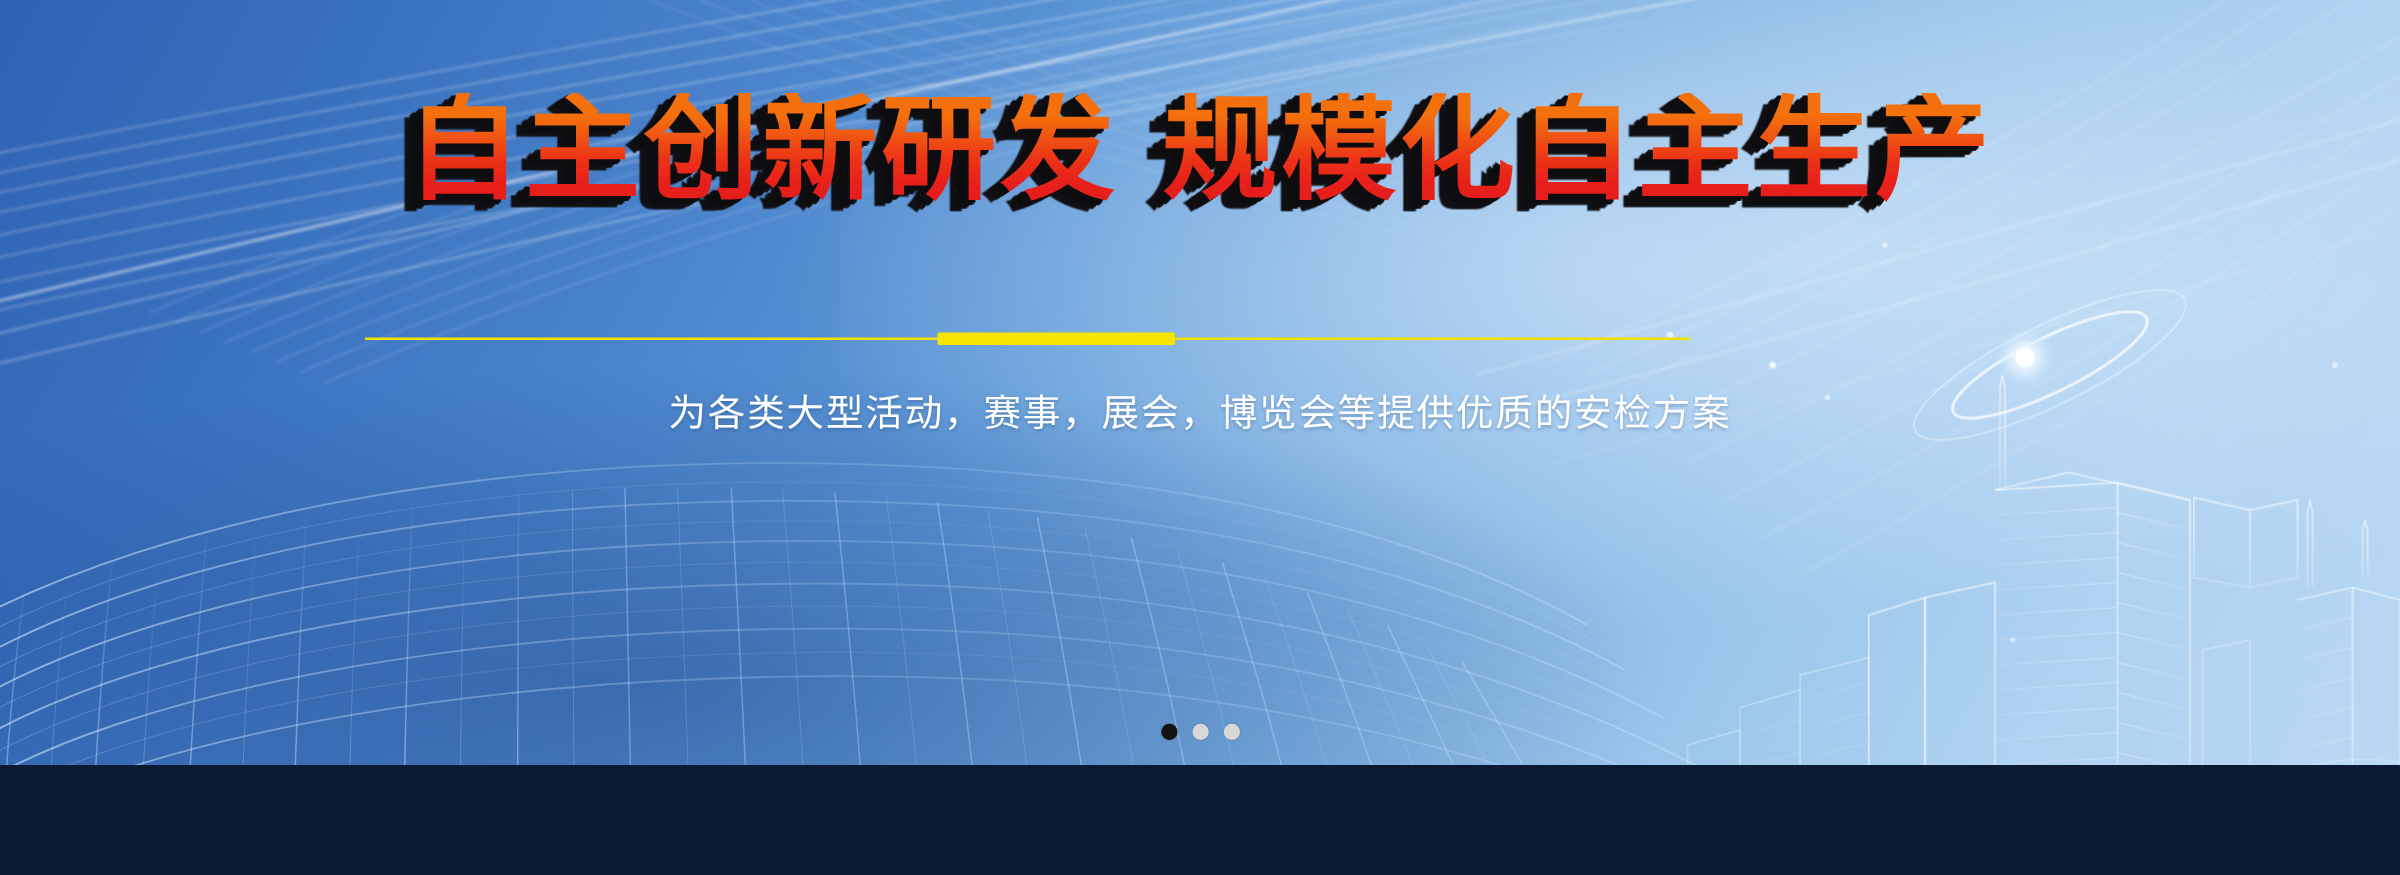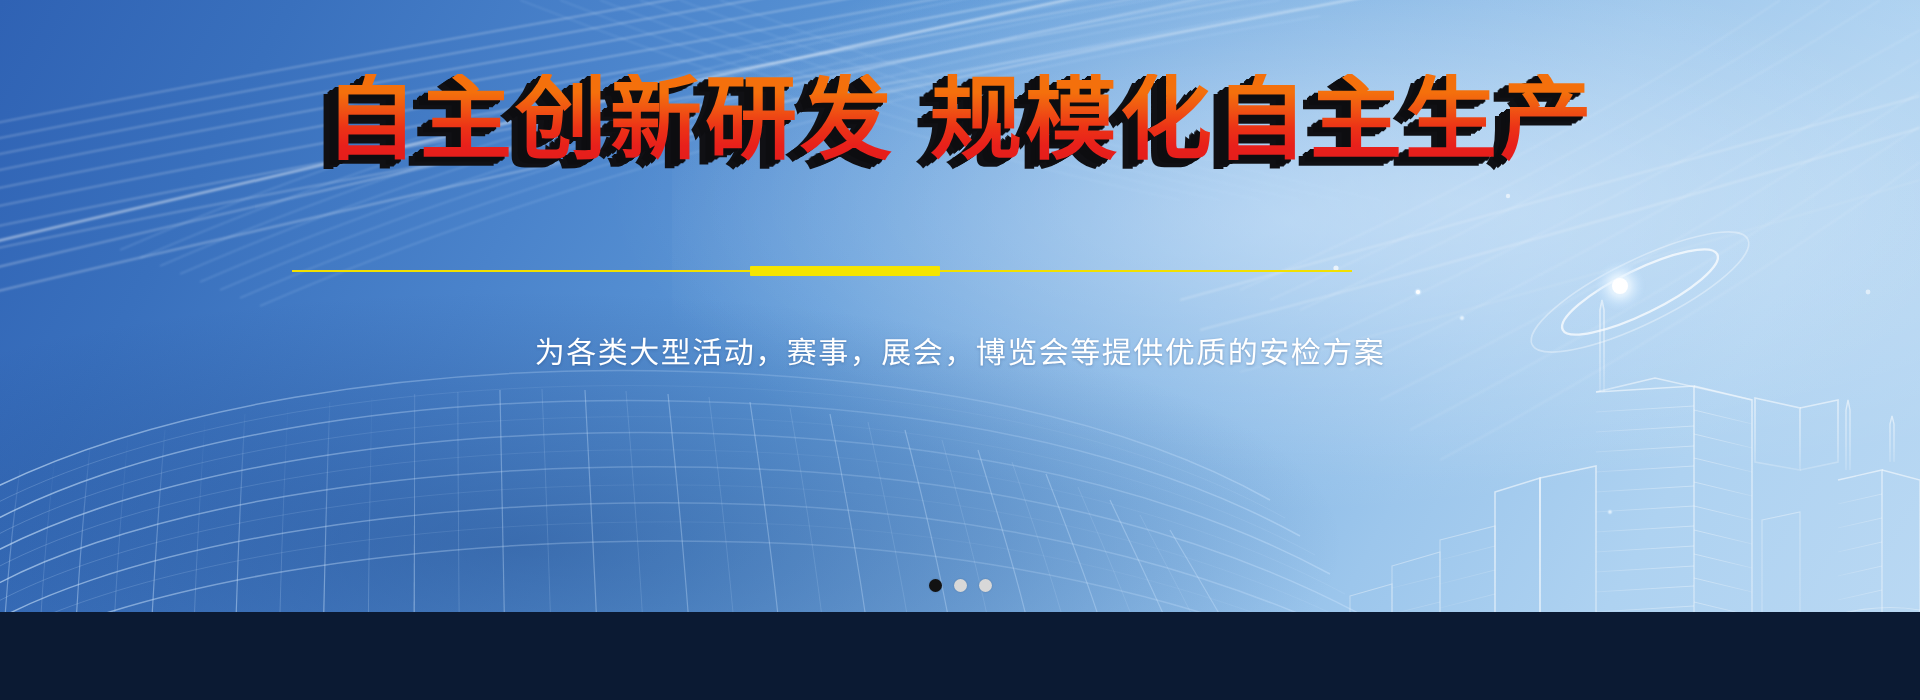--- a/index.html
+++ b/index.html
@@ -141,21 +141,20 @@
   .sub-main {
     font-family: "DejaVu Sans", "Liberation Sans", sans-serif;
     font-size: 31px;
     font-weight: 400;
     color: #ffffff;
     letter-spacing: 11px;
     white-space: nowrap;
     text-shadow: 0 1px 3px rgba(20,50,95,0.30);
   }
   .sub-desc {
-    margin-top: 22px;
     font-family: "DejaVu Sans", "Liberation Sans", sans-serif;
     font-size: 30px;
     font-weight: 400;
     color: #ffffff;
     letter-spacing: 1.5px;
     white-space: nowrap;
     text-shadow: 0 1px 3px rgba(20,50,95,0.30);
   }
 
   

